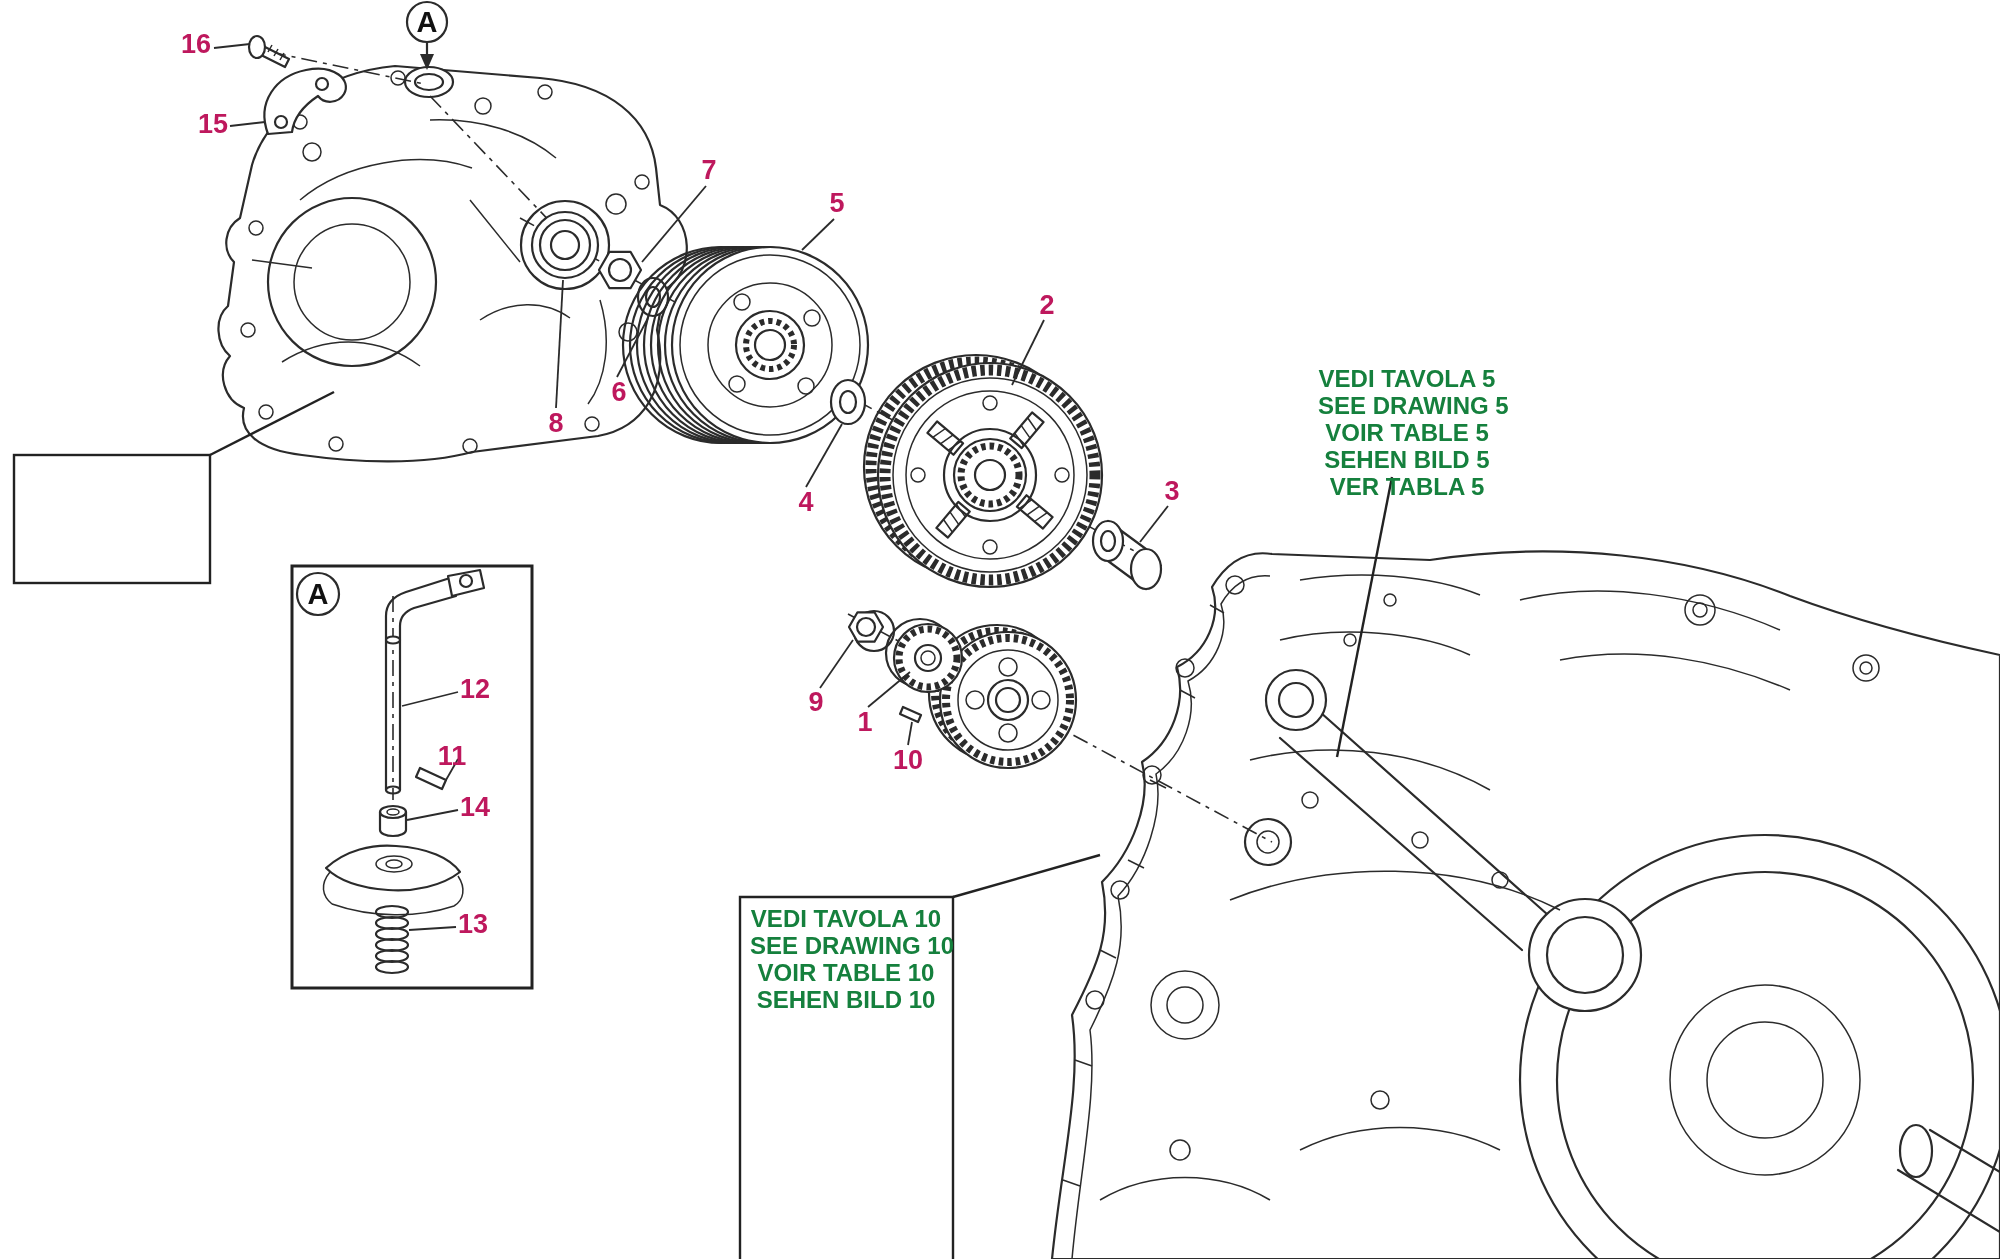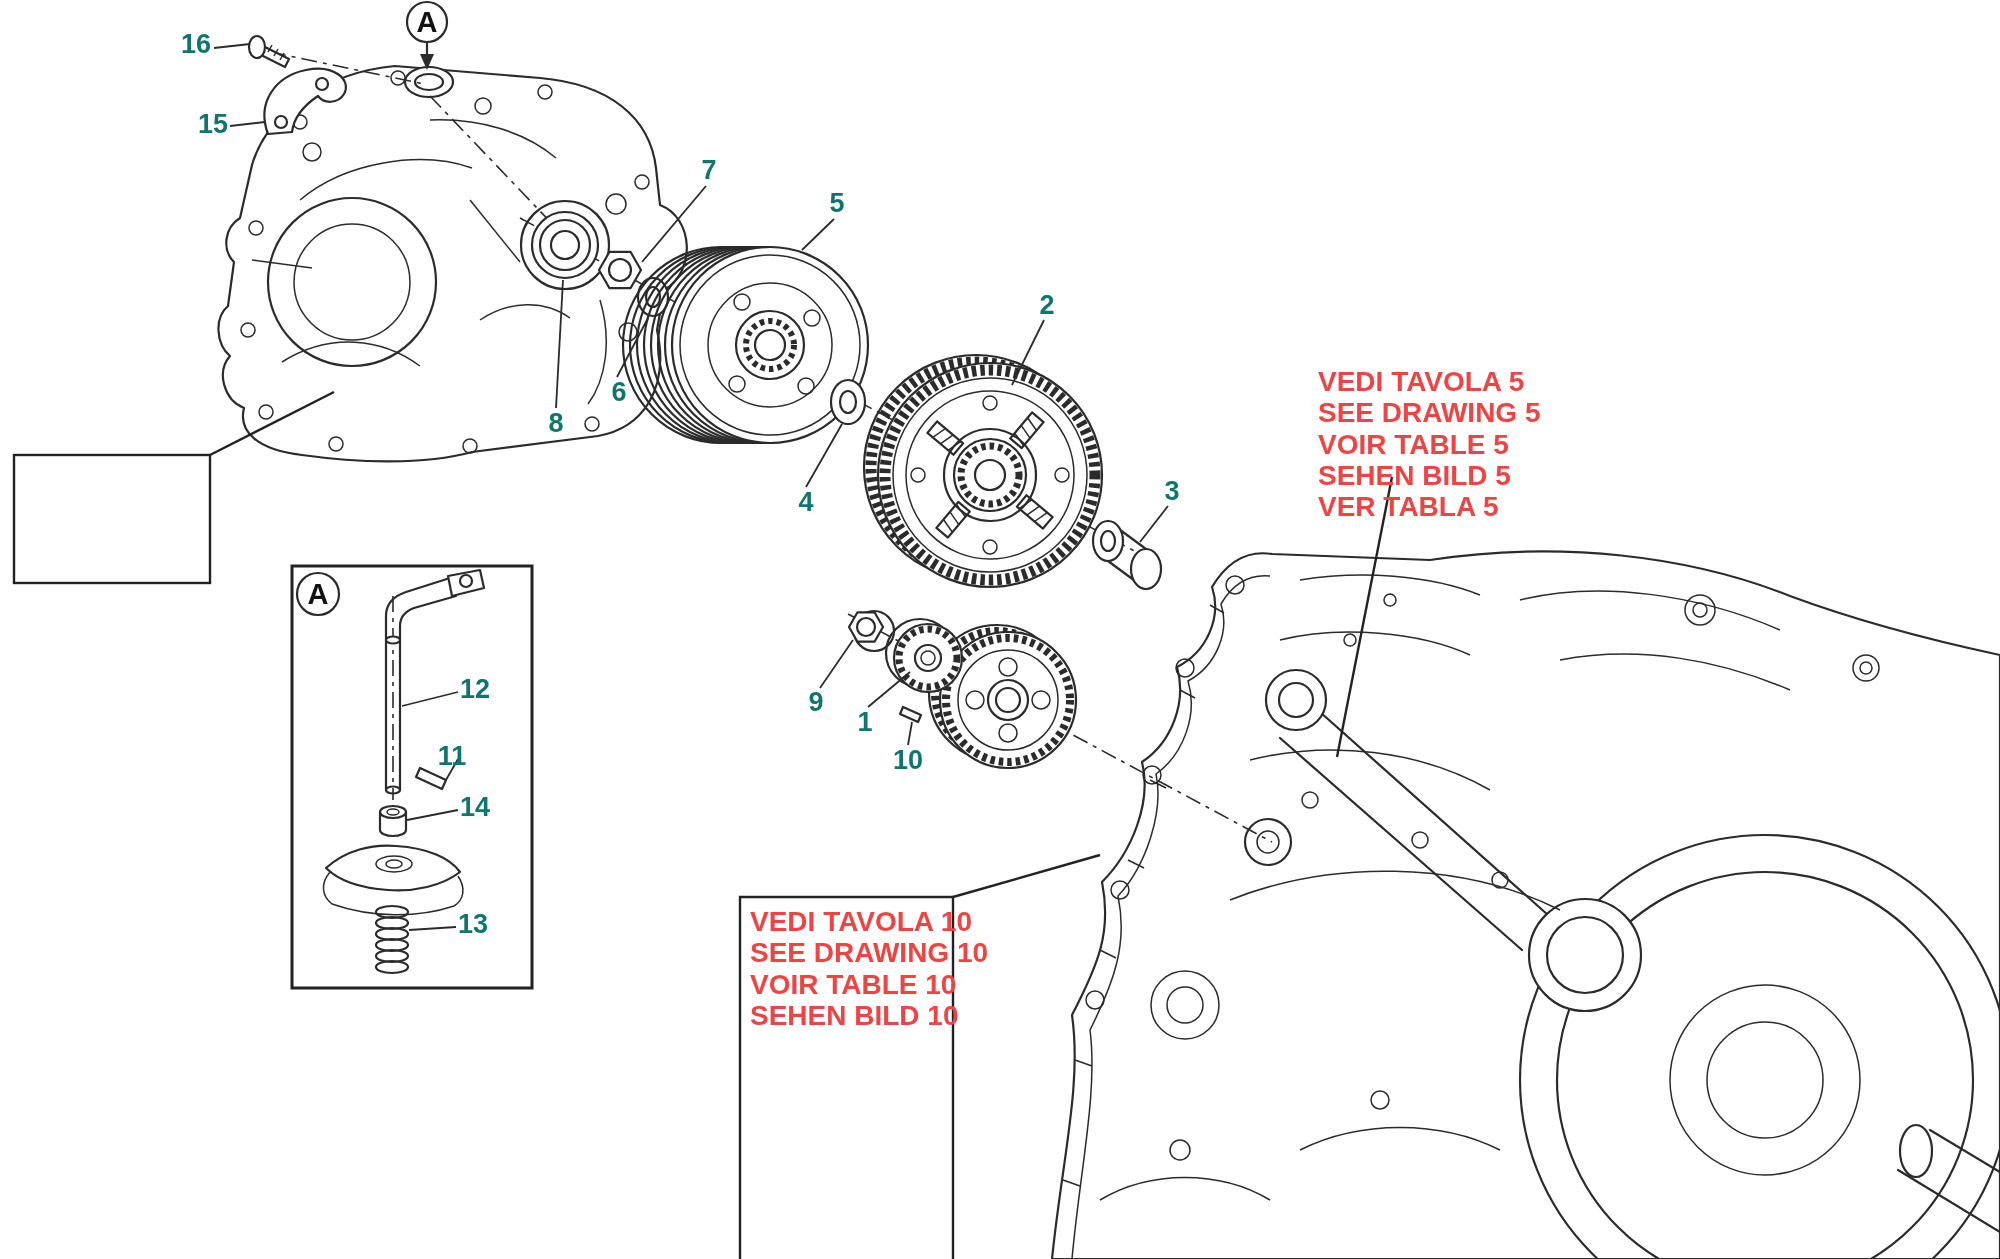--- a/index.html
+++ b/index.html
@@ -10,29 +10,29 @@
   .stage svg{position:absolute;left:0;top:0;}
   .ln{fill:none;stroke:#2b2b2b;stroke-width:2.2;stroke-linejoin:round;stroke-linecap:round;}
   .wh{fill:#ffffff;stroke:#2b2b2b;stroke-width:2.2;stroke-linejoin:round;}
   .thin{fill:none;stroke:#2b2b2b;stroke-width:1.5;}
   .teeth{fill:none;stroke:#2b2b2b;stroke-dasharray:4.5 4;}
   .axis{fill:none;stroke:#2b2b2b;stroke-width:1.6;stroke-dasharray:16 6 4 6;}
   .leader{fill:none;stroke:#2b2b2b;stroke-width:1.8;}
   .conn{fill:none;stroke:#222222;stroke-width:2.4;}
   .callout{
     position:absolute;transform:translate(-50%,-50%);
-    font-weight:bold;font-size:27px;color:#0f766e;white-space:nowrap;z-index:5;
+    font-weight:bold;font-size:27px;color:#be185d;white-space:nowrap;z-index:5;
   }
   .marker-letter{
     position:absolute;transform:translate(-50%,-50%);
     font-weight:bold;font-size:29px;color:#111;z-index:5;
   }
   .note{
-    position:absolute;font-weight:bold;font-size:28px;line-height:1.12;
-    color:#ef4444;white-space:nowrap;z-index:5;
+    position:absolute;font-weight:bold;font-size:24px;line-height:1.12;
+    color:#15803d;white-space:nowrap;z-index:5;
   }
   .note-7{left:24px;top:465px;width:178px;text-align:right;}
   .note-5{left:1318px;top:366px;width:178px;text-align:center;}
   .note-10{left:750px;top:906px;width:192px;text-align:center;}
 </style>
 </head>
 <body>
 
 <div class="stage">
 

